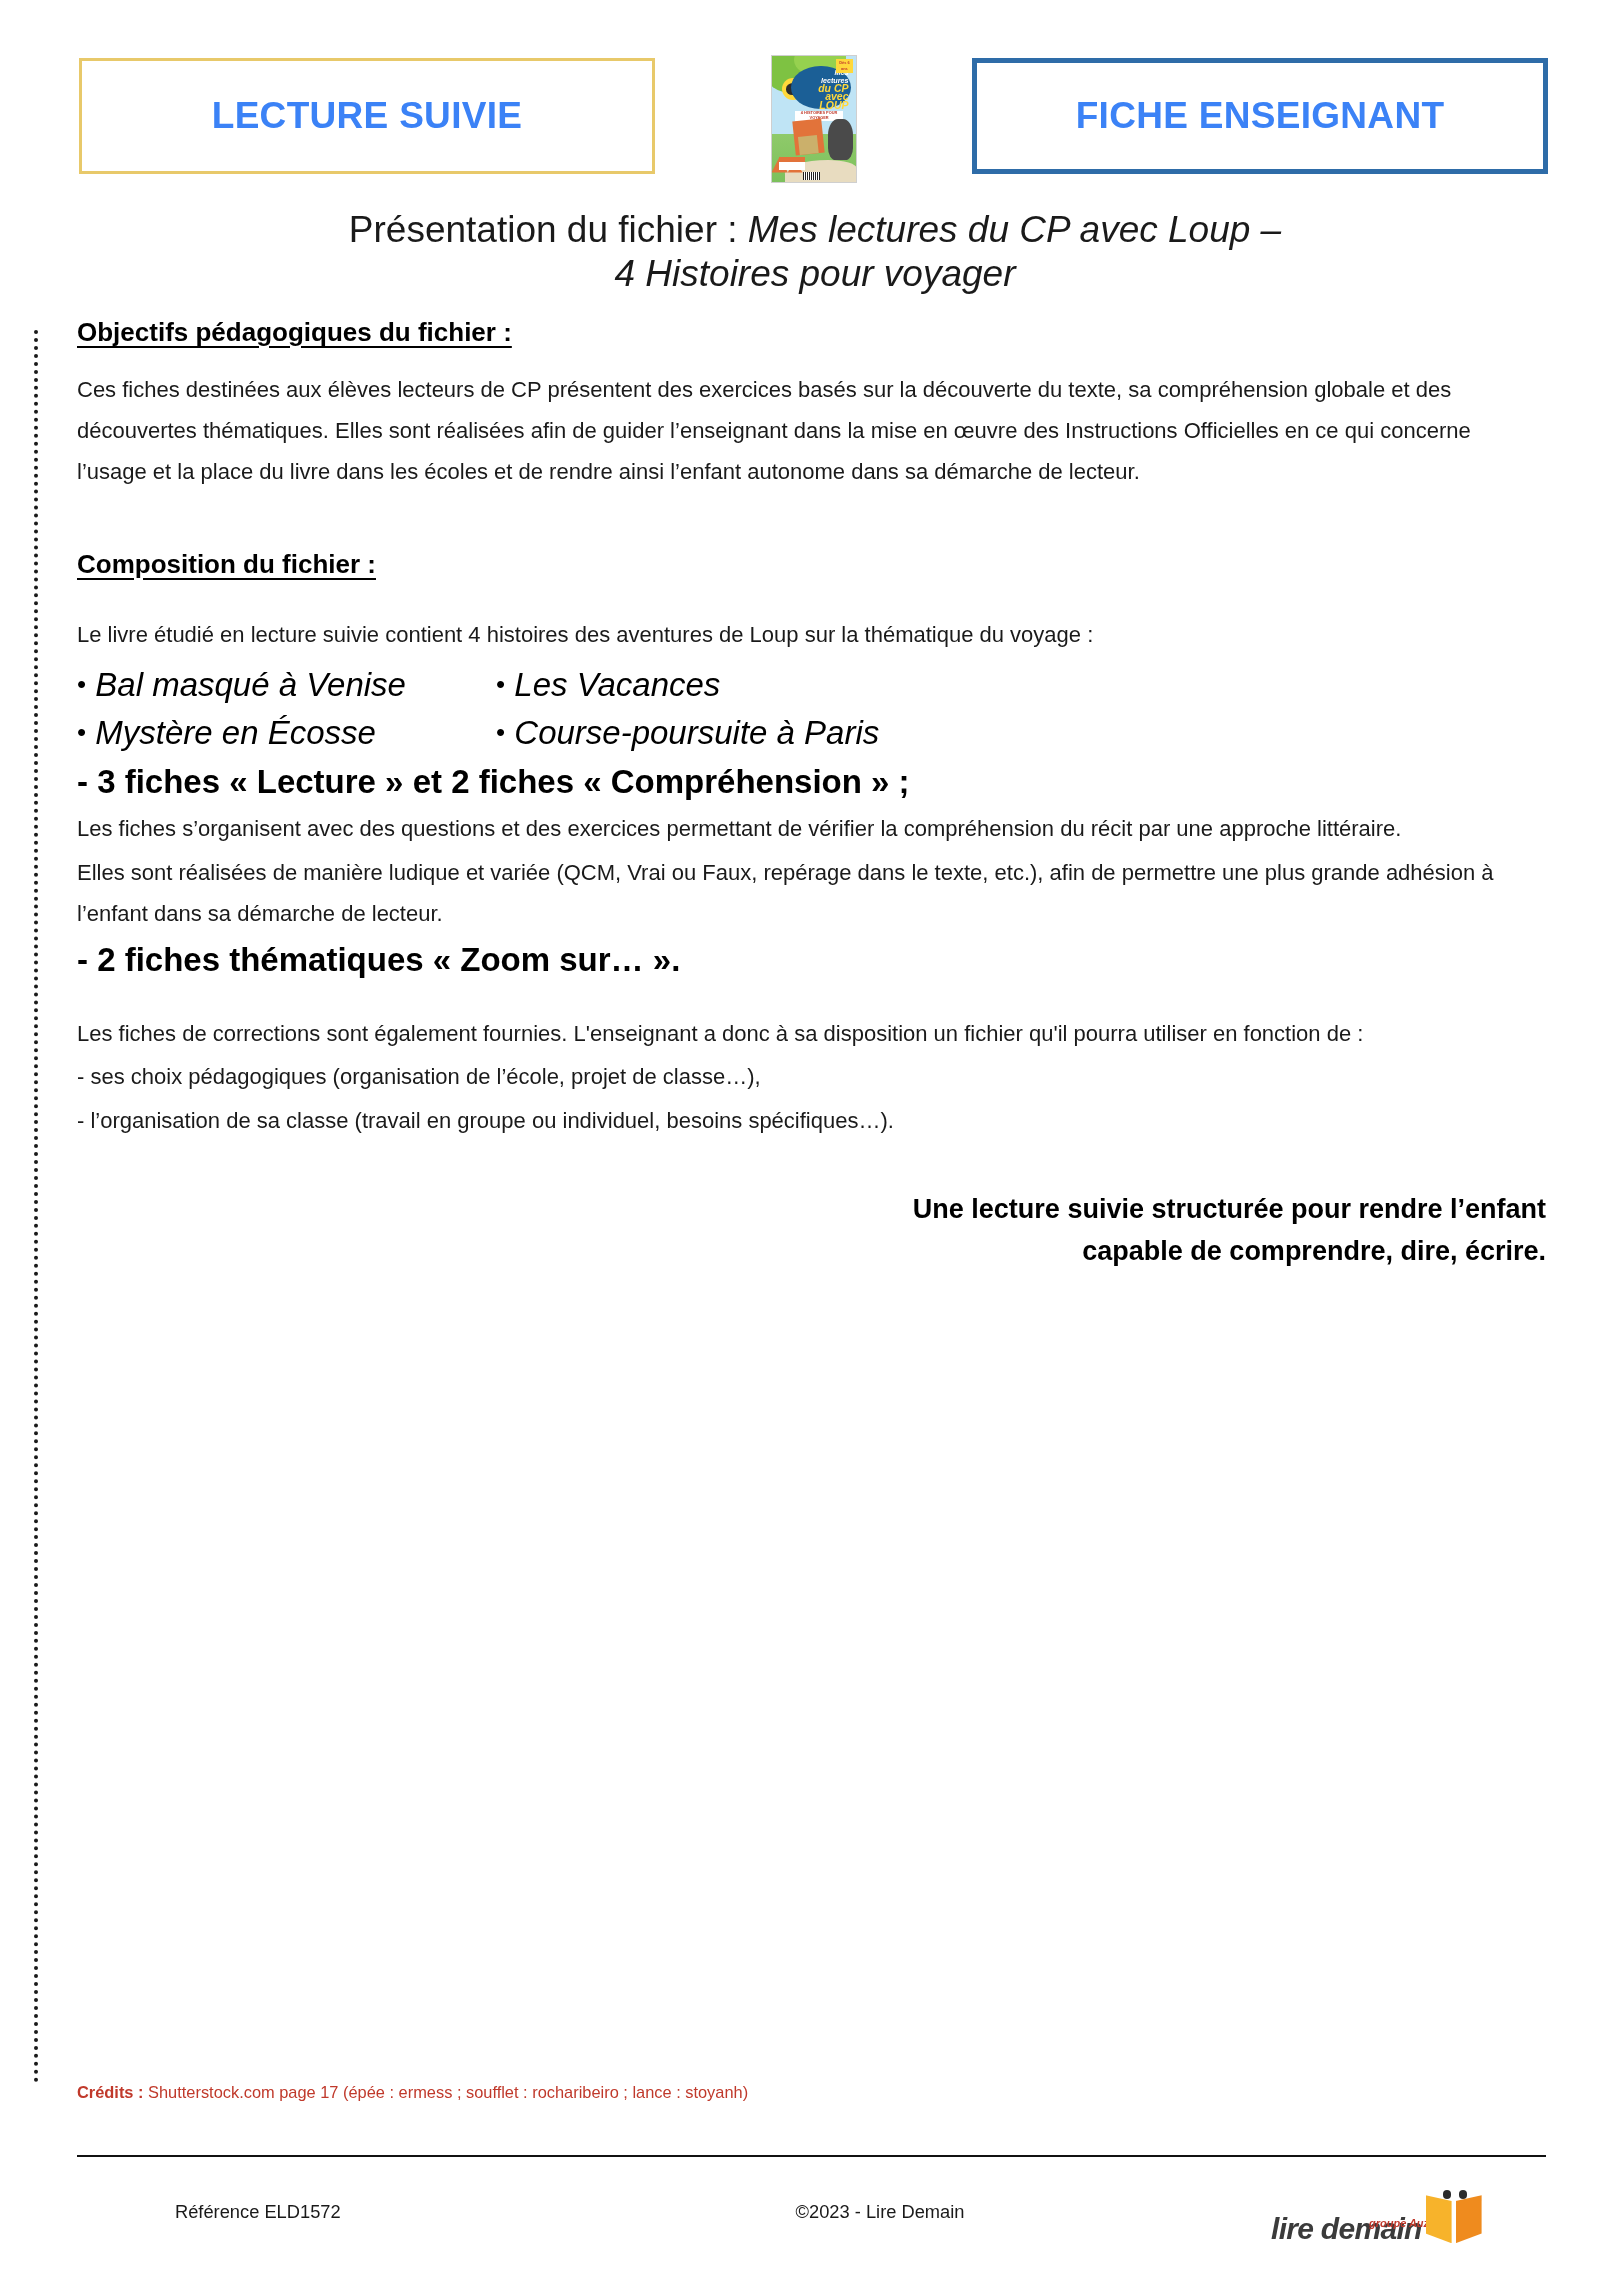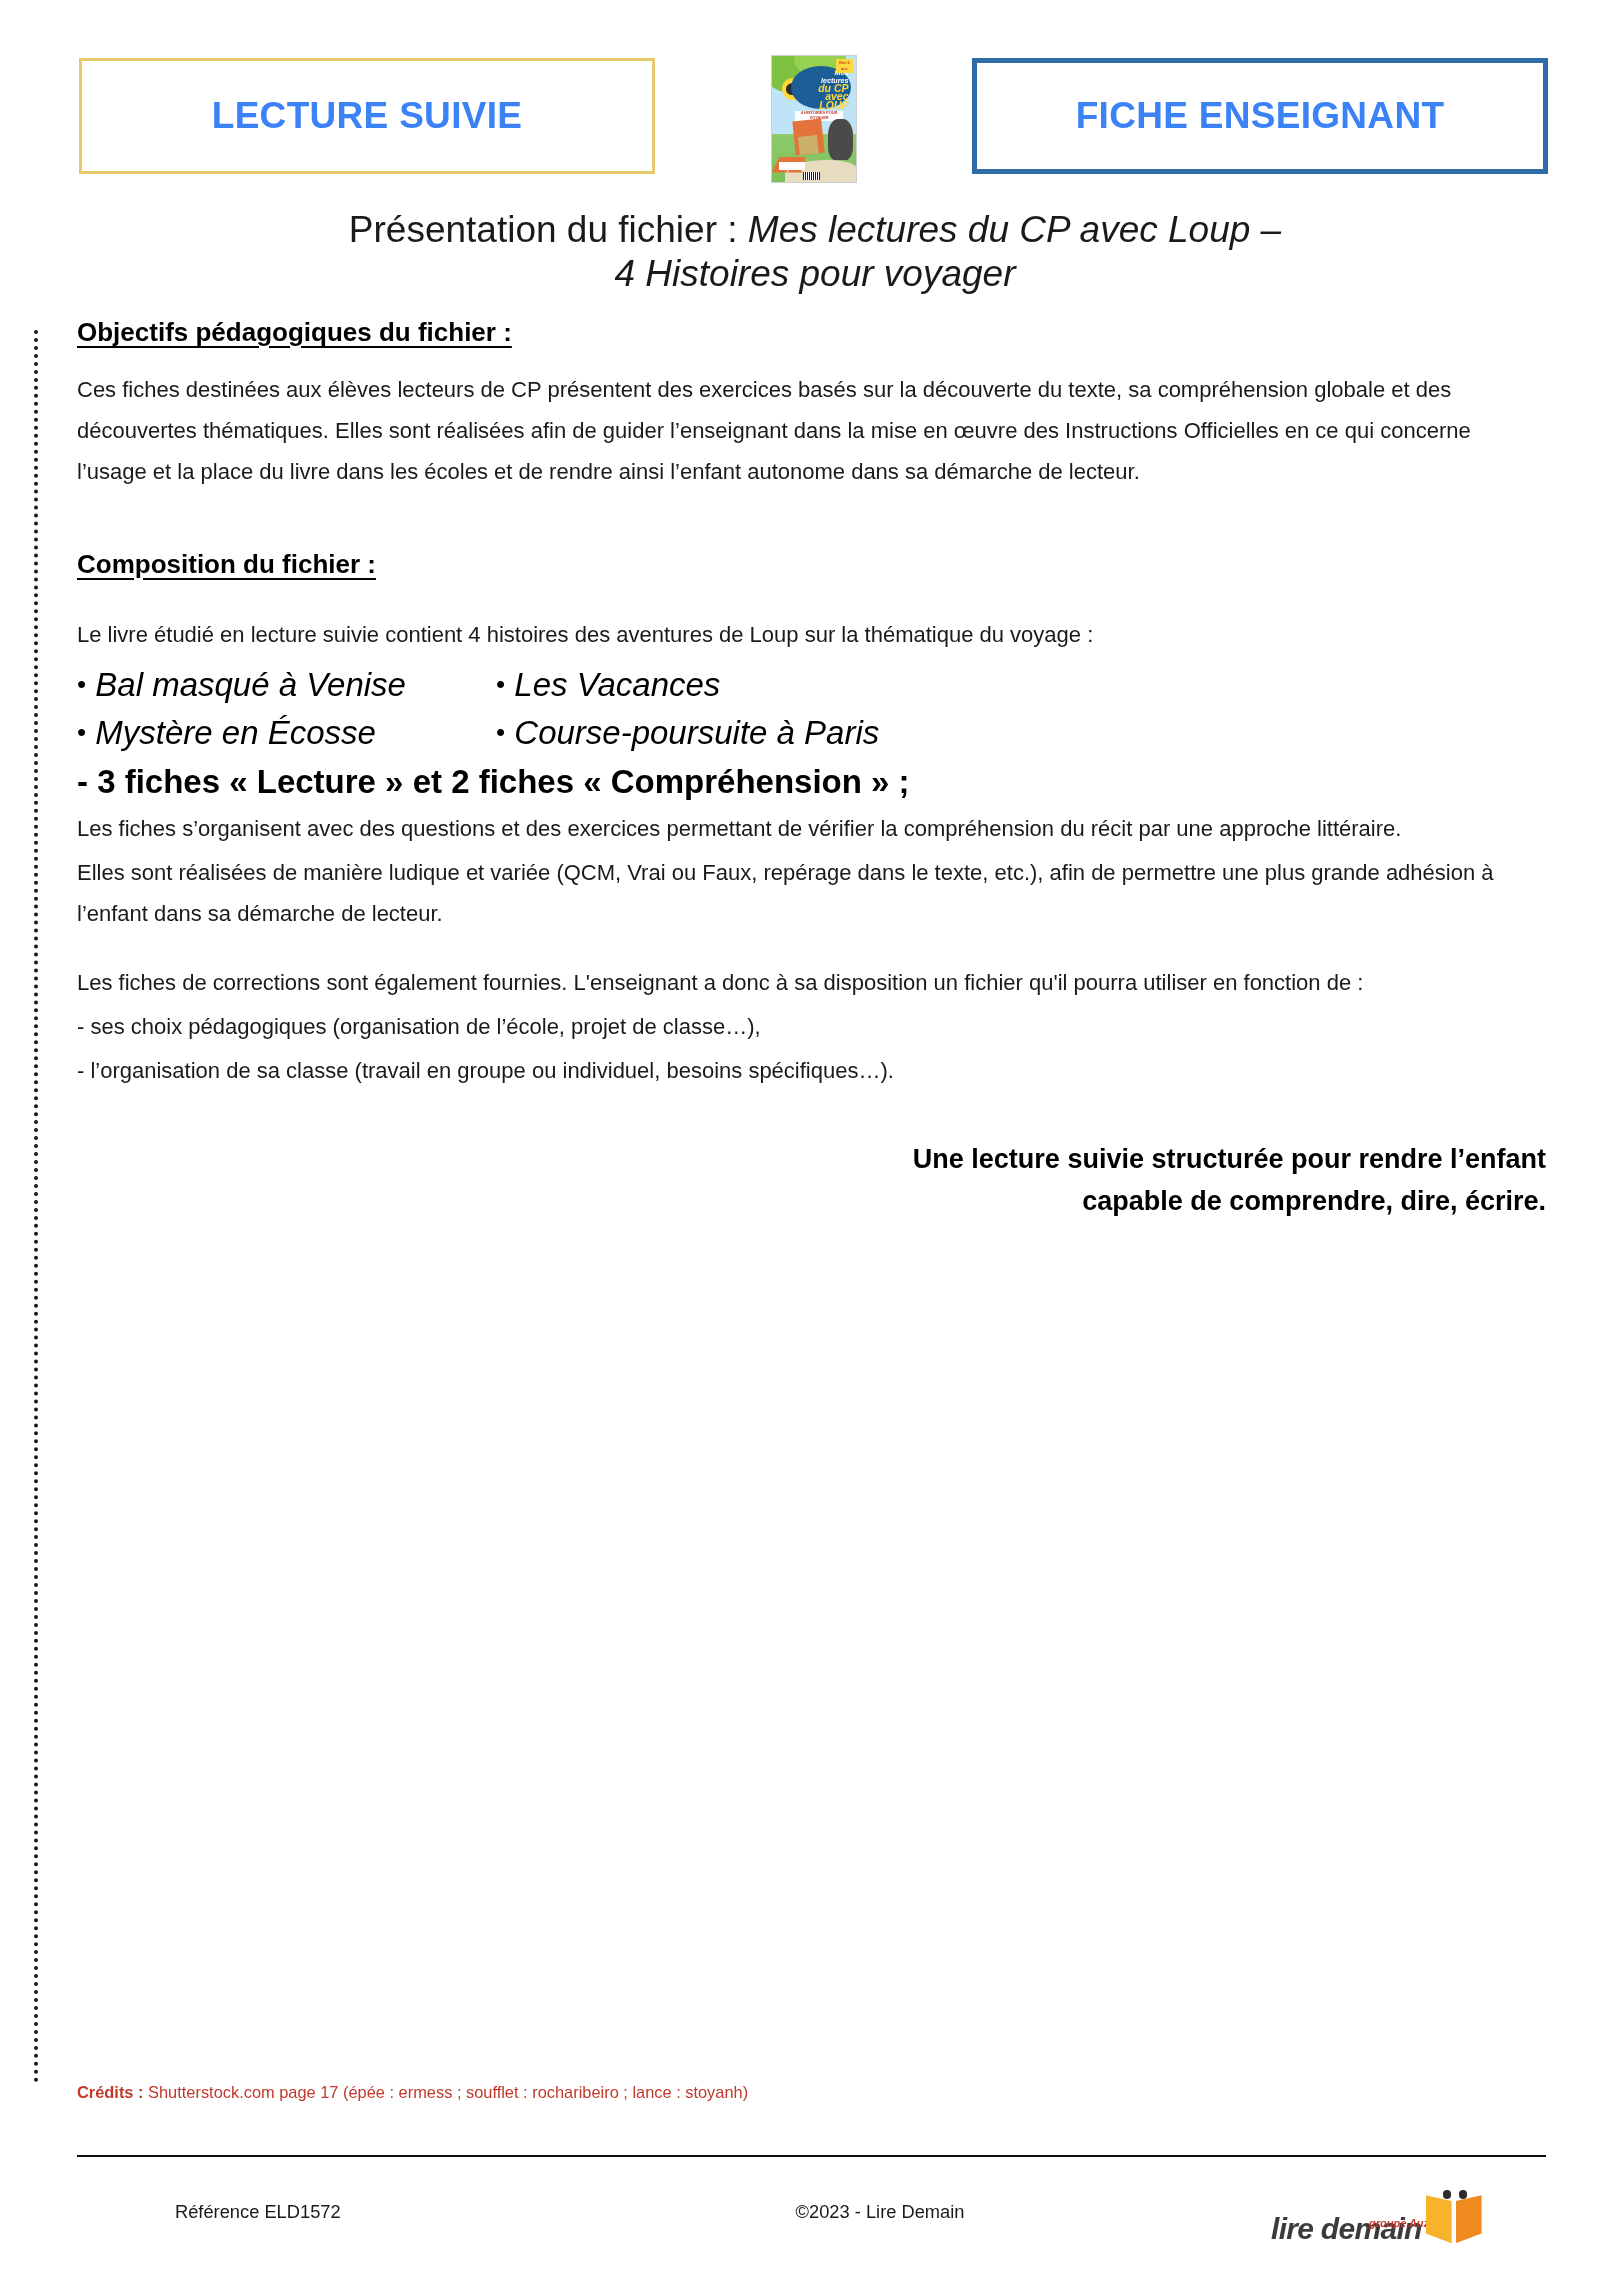--- a/index.html
+++ b/index.html
@@ -449,20 +449,21 @@
       </div>
     </div>
 
 
     <div class="bold-line">- 3 fiches « Lecture » et 2 fiches « Compréhension » ;</div>
 
     <p class="body">Les fiches s’organisent avec des questions et des exercices permettant de vérifier la compréhension du récit par une approche littéraire.</p>
 
     <p class="body">Elles sont réalisées de manière ludique et variée (QCM, Vrai ou Faux, repérage dans le texte, etc.), afin de permettre une plus grande adhésion à l’enfant dans sa démarche de lecteur.</p>
 
+    <div class="bold-line">- 2 fiches thématiques « Zoom sur… ».</div>
 
 
     <div class="gap-md"></div>
 
     <p class="body">Les fiches de corrections sont également fournies. L'enseignant a donc à sa disposition un fichier qu'il pourra utiliser en fonction de :</p>
 
     <p class="body">- ses choix pédagogiques (organisation de l’école, projet de classe…),</p>
 
     <p class="body">- l’organisation de sa classe (travail en groupe ou individuel, besoins spécifiques…).</p>
 

